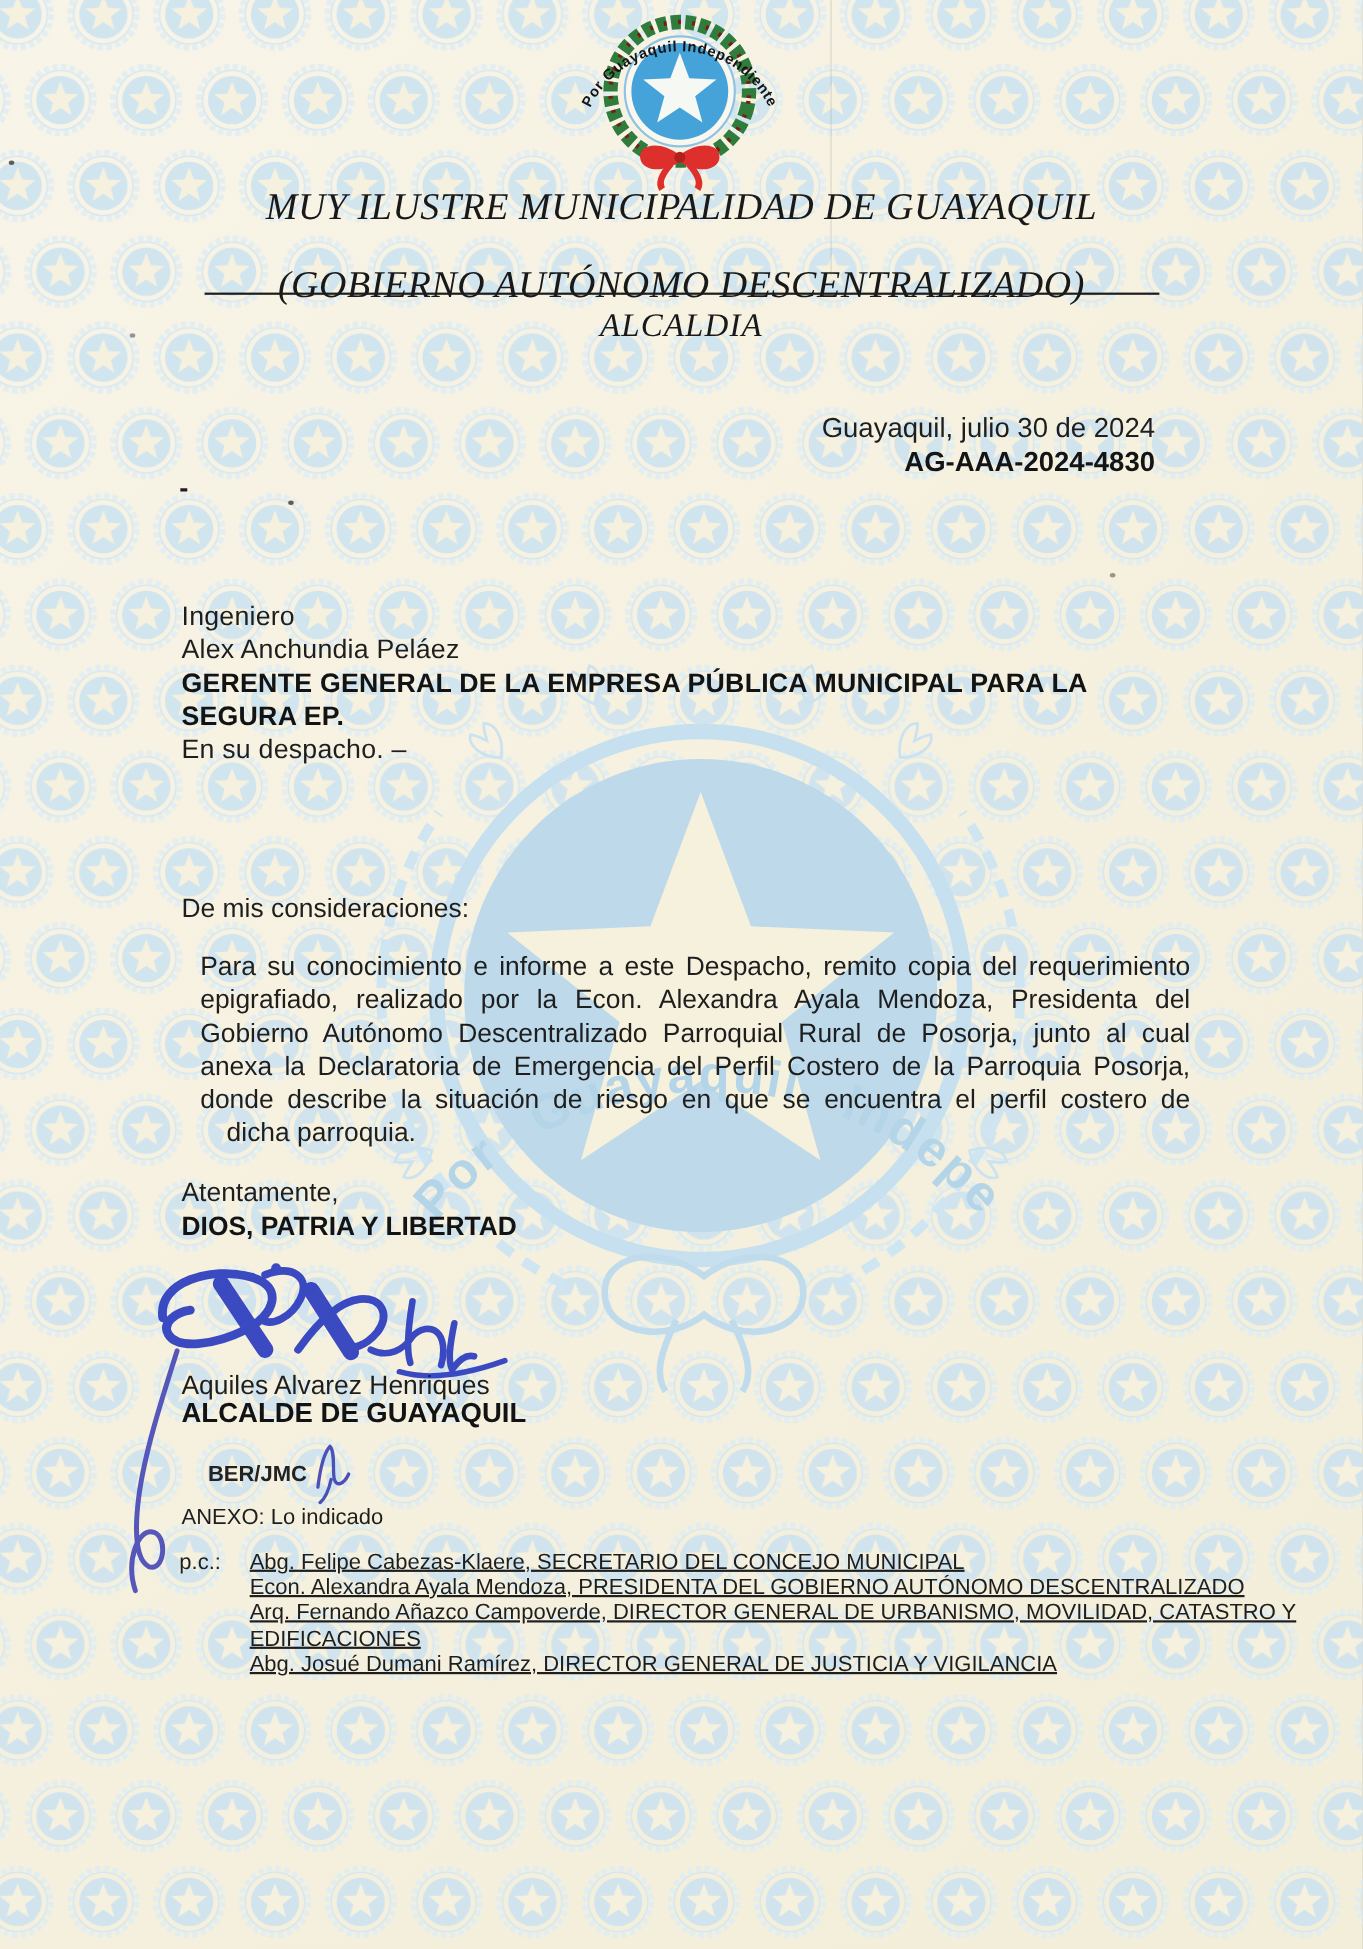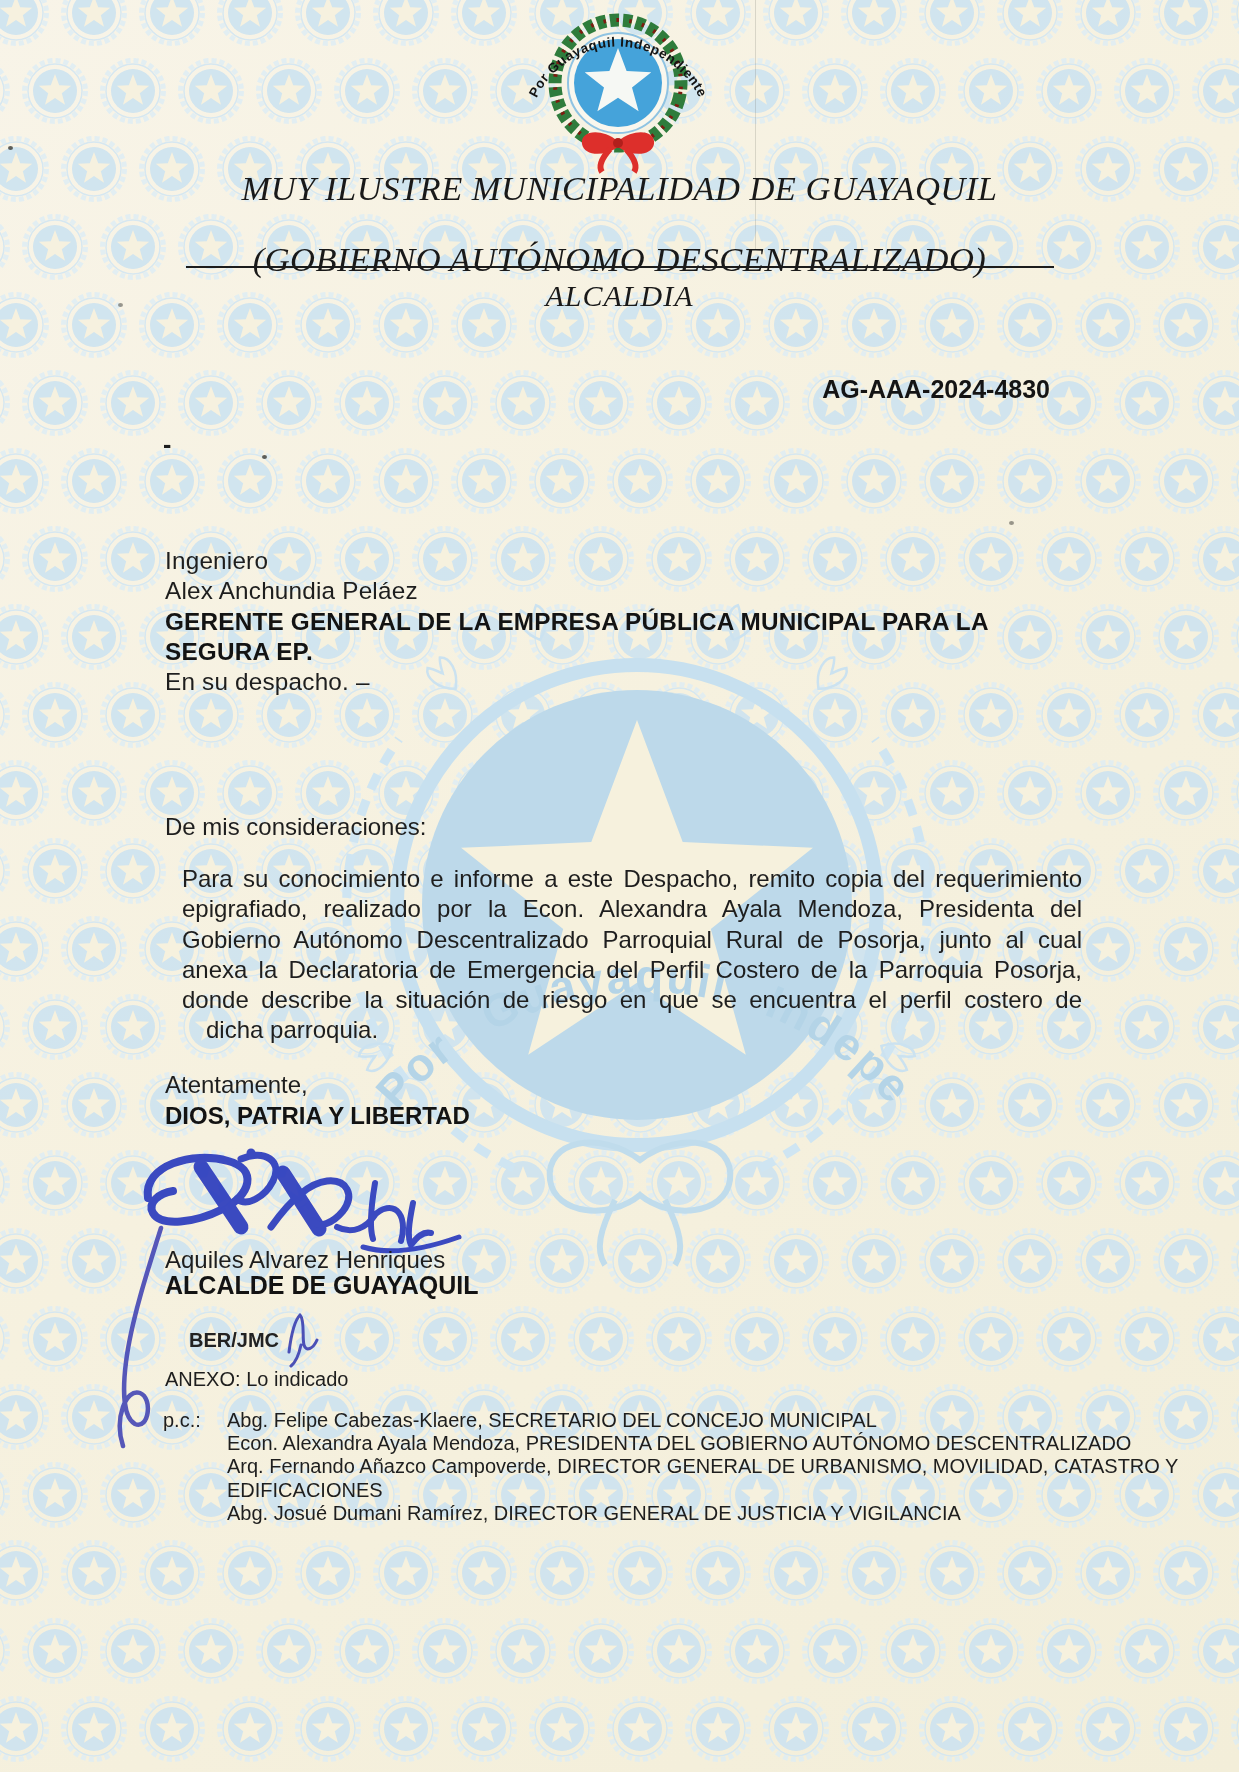--- a/index.html
+++ b/index.html
@@ -24,21 +24,21 @@
   .body{top:864px;left:182px;width:900px;font-size:24px;line-height:30.3px;}
   .body .jl{text-align:justify;text-align-last:justify;}
   .body .ll{text-align:left;margin-left:24px;}
   .farewell{top:1071px;left:165px;font-size:24px;}
   .motto{top:1102px;left:165px;font-size:24px;}
   .signer-name{top:1246px;left:165px;font-size:24px;}
   .signer-title{top:1271px;left:165px;font-size:25px;}
   .initials{top:1329px;left:189px;font-size:20px;font-weight:bold;color:#222;}
   .annex{top:1368px;left:165px;font-size:20px;}
   .cclabel{top:1409px;left:163px;font-size:20px;}
-  .cclines{top:1409px;left:227px;font-size:20px;line-height:23.2px;white-space:nowrap;}
+  .cclines{top:1409px;left:227px;font-size:20px;line-height:23.2px;white-space:nowrap;text-decoration:underline;}
   .speck{width:5px;height:4px;background:#3a3a34;border-radius:50%;opacity:.8;}
   .crease{top:0;left:755px;width:1px;height:250px;background:rgba(110,110,100,.22);}
 </style>
 </head>
 <body>
 
 <div class="page">
 
   <svg class="abs" style="left:0;top:0" width="1239" height="1772" viewBox="0 0 1239 1772" aria-hidden="true">
     <defs>
@@ -109,20 +109,21 @@
       <textPath href="#logoTextPath" startOffset="50%" text-anchor="middle">Por Guayaquil Independiente</textPath>
     </text>
   </svg>
 
   <div class="abs ctr serif-it title1">MUY ILUSTRE MUNICIPALIDAD DE GUAYAQUIL</div>
   <div class="abs ctr serif-it title2">(GOBIERNO AUTÓNOMO DESCENTRALIZADO)</div>
   <div class="abs rule"></div>
   <div class="abs ctr serif-it dept">ALCALDIA</div>
 
   <div class="abs dateblock">
+    <div>Guayaquil, julio 30 de 2024</div>
     <div class="refcode">AG-AAA-2024-4830</div>
   </div>
   <div class="abs straydash">-</div>
 
   <div class="abs recipient">
     <div>Ingeniero</div>
     <div>Alex Anchundia Peláez</div>
     <div class="b">GERENTE GENERAL DE LA EMPRESA PÚBLICA MUNICIPAL PARA LA</div>
     <div class="b">SEGURA EP.</div>
     <div>En su despacho. –</div>

